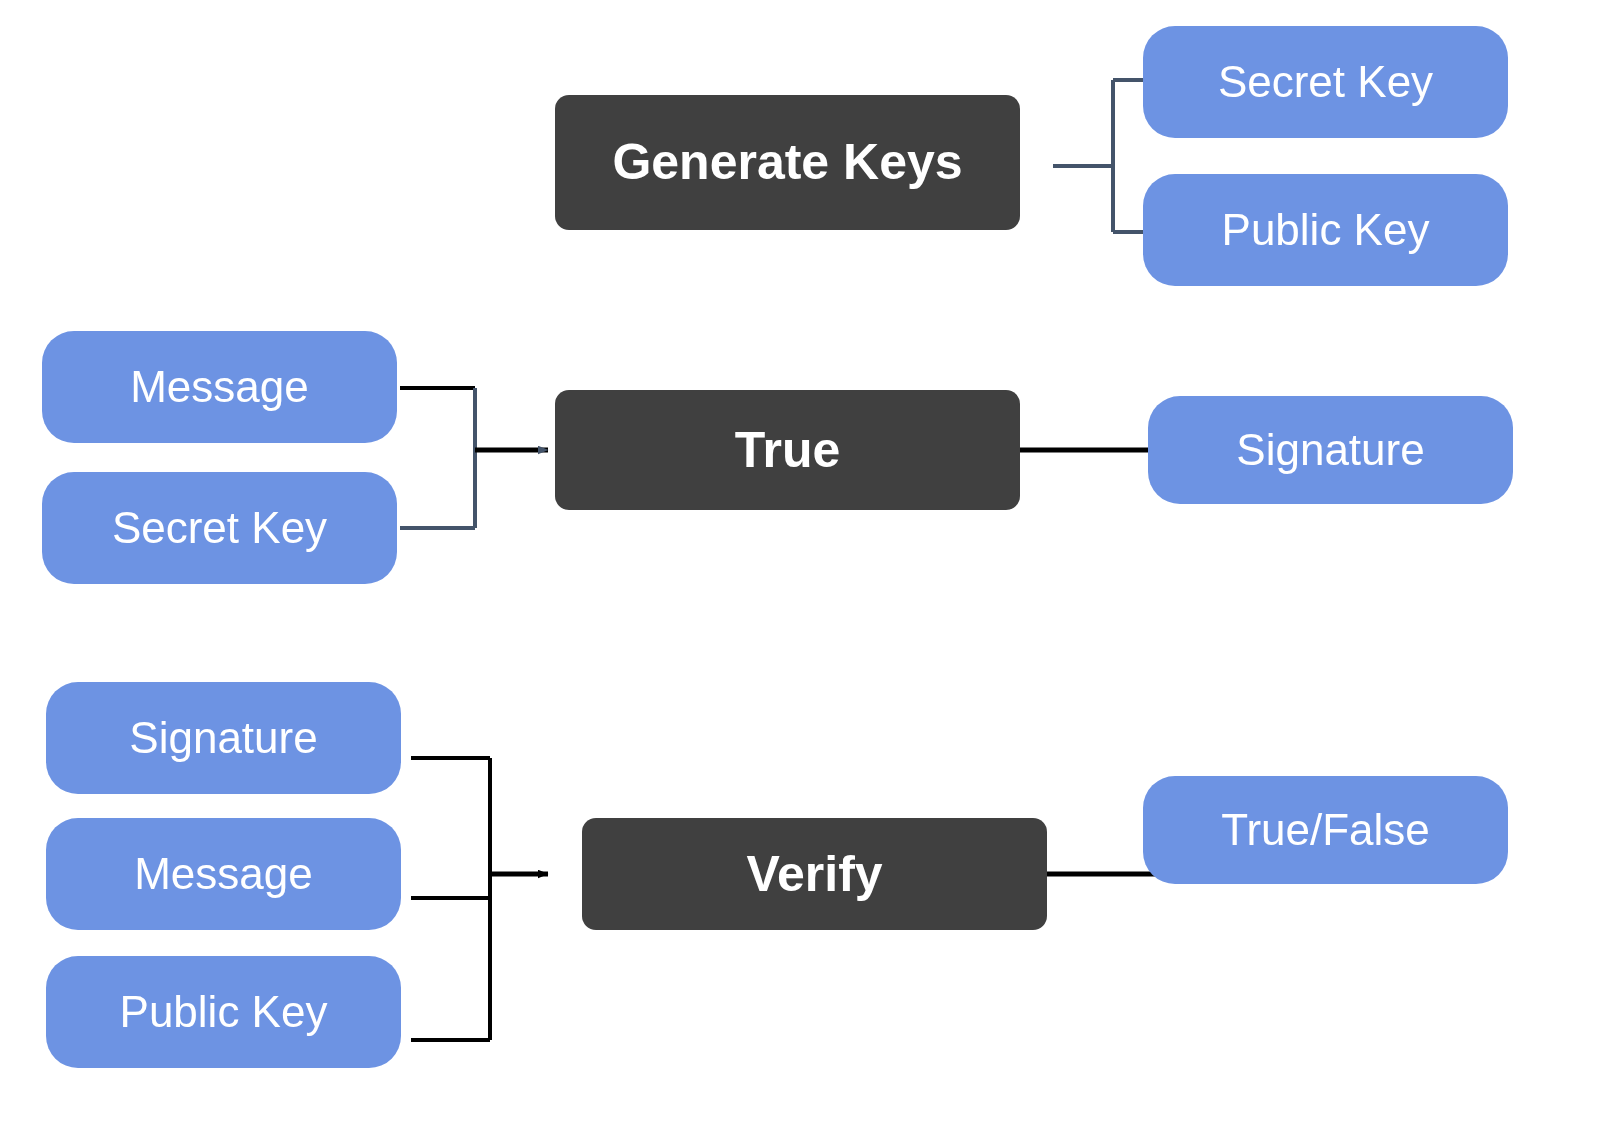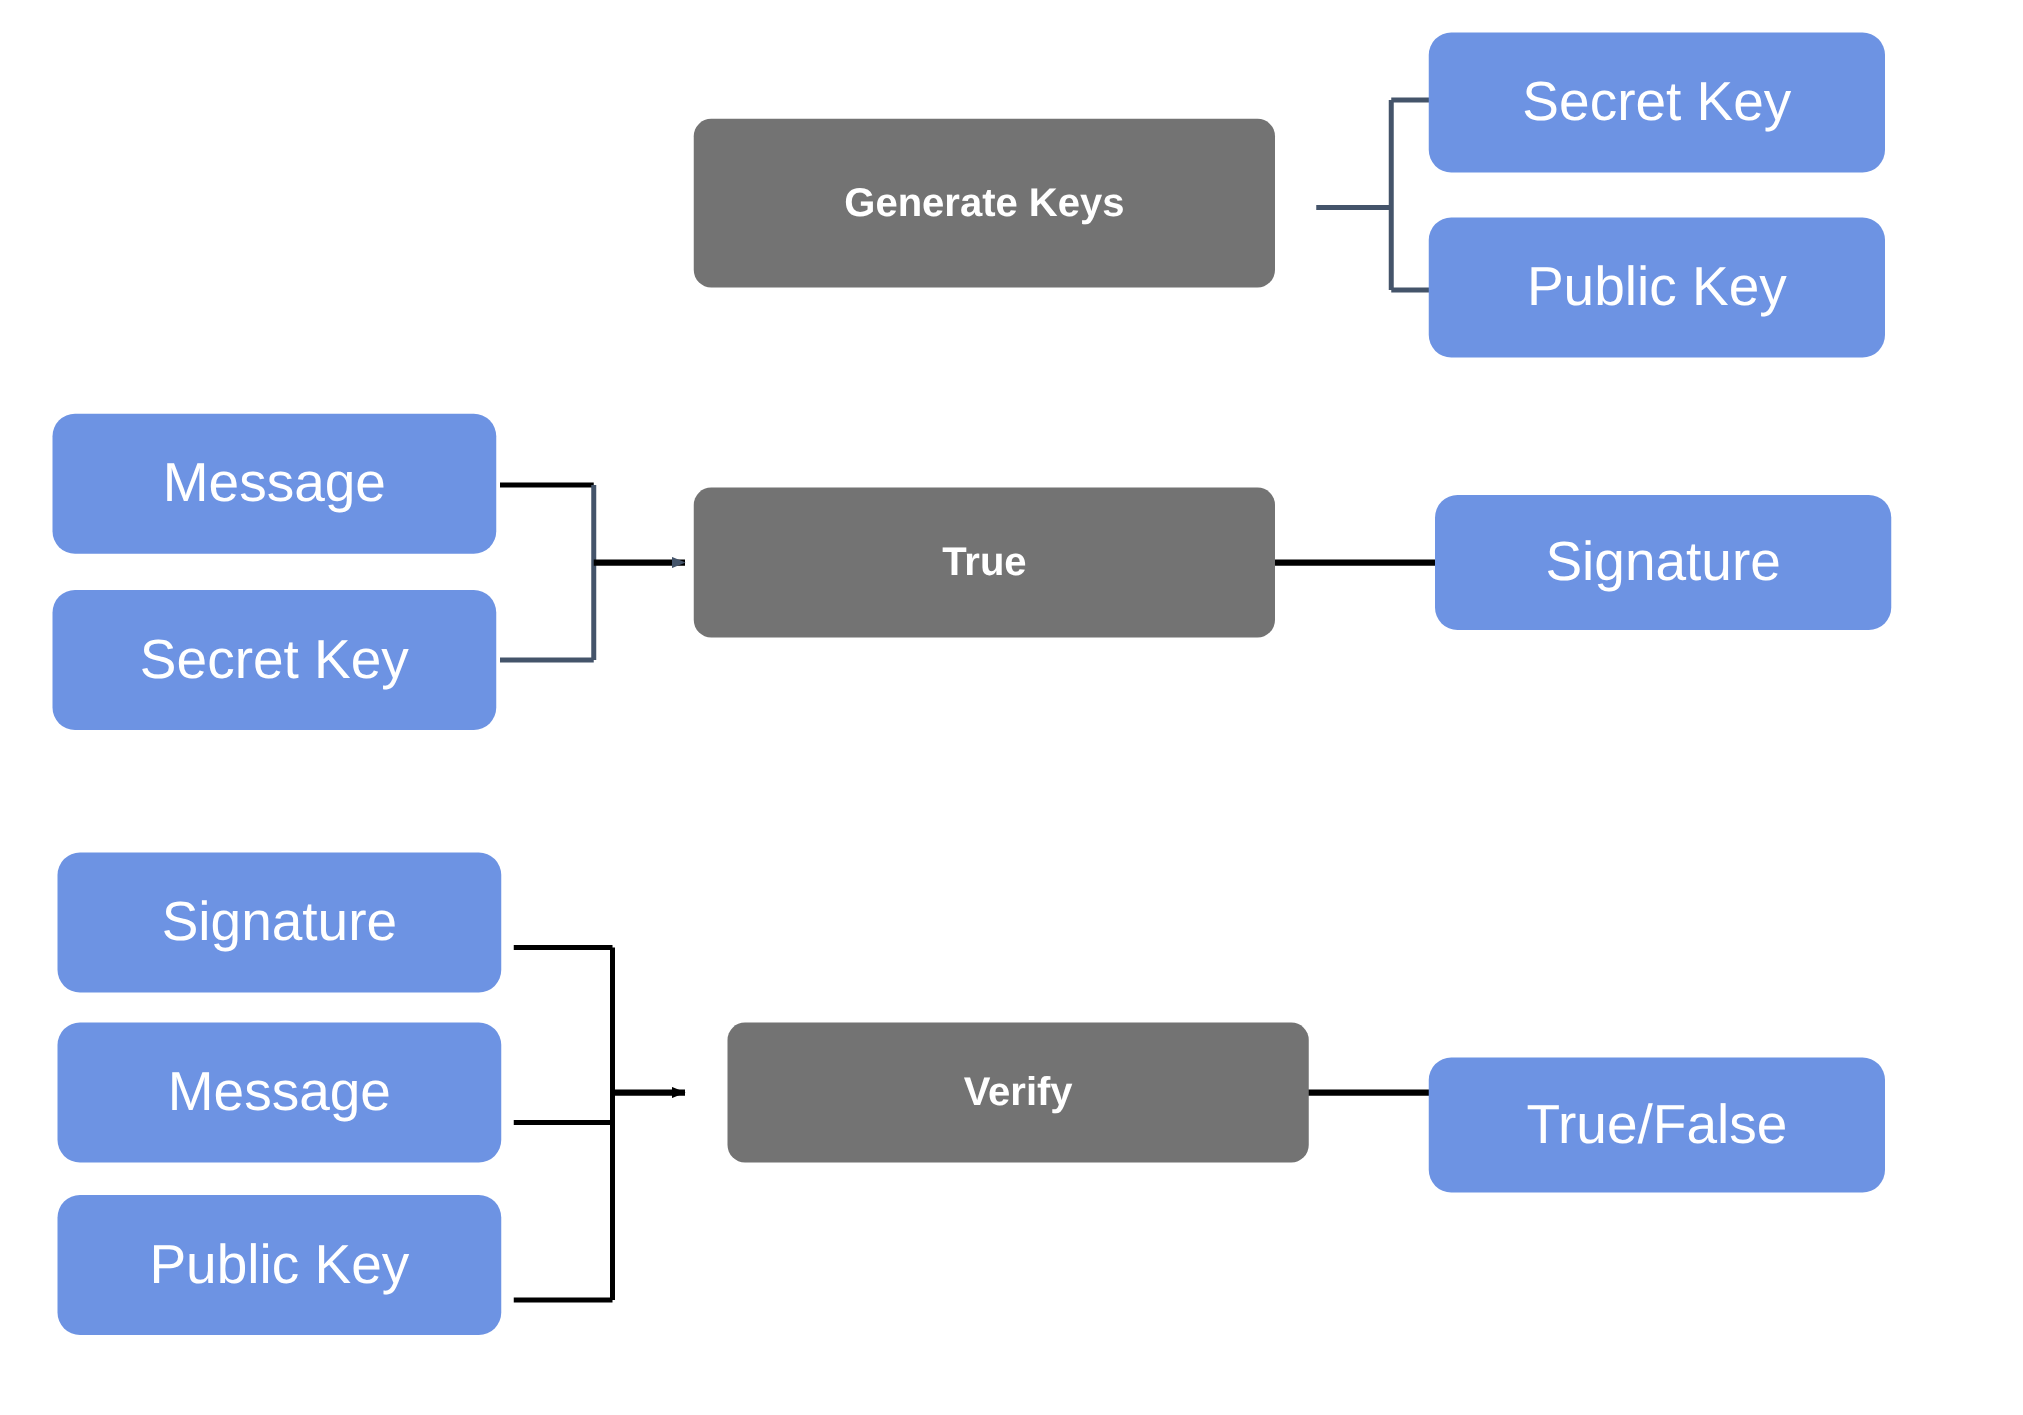--- a/index.html
+++ b/index.html
@@ -28,25 +28,25 @@
     border-radius: 16px;
     text-align: center;
     line-height: 1.1;
     white-space: nowrap;
     user-select: none;
   }
   .node.data {
     background: #6d93e3;
     font-size: 44px;
     font-weight: 400;
-    border-radius: 18px;
+    border-radius: 32px;
   }
   .node.proc {
-    background: #737373;
-    font-size: 32px;
+    background: #404040;
+    font-size: 50px;
     font-weight: bold;
     border-radius: 14px;
     justify-content: center;
   }
   svg.edges {
     position: absolute;
     left: 0;
     top: 0;
     width: 1618px;
     height: 1132px;
@@ -136,17 +136,17 @@
   </div>
 
   <div class="node data" style="left:46px; top:956px; width:355px; height:112px;">
     <span>Public Key</span>
   </div>
 
   <div class="node proc" style="left:582px; top:818px; width:465px; height:112px;">
     <span>Verify</span>
   </div>
 
-  <div class="node data" style="left:1143px; top:846px; width:365px; height:108px;">
+  <div class="node data" style="left:1143px; top:776px; width:365px; height:108px;">
     <span>True/False</span>
   </div>
 
 </div>
 
 </body></html>

